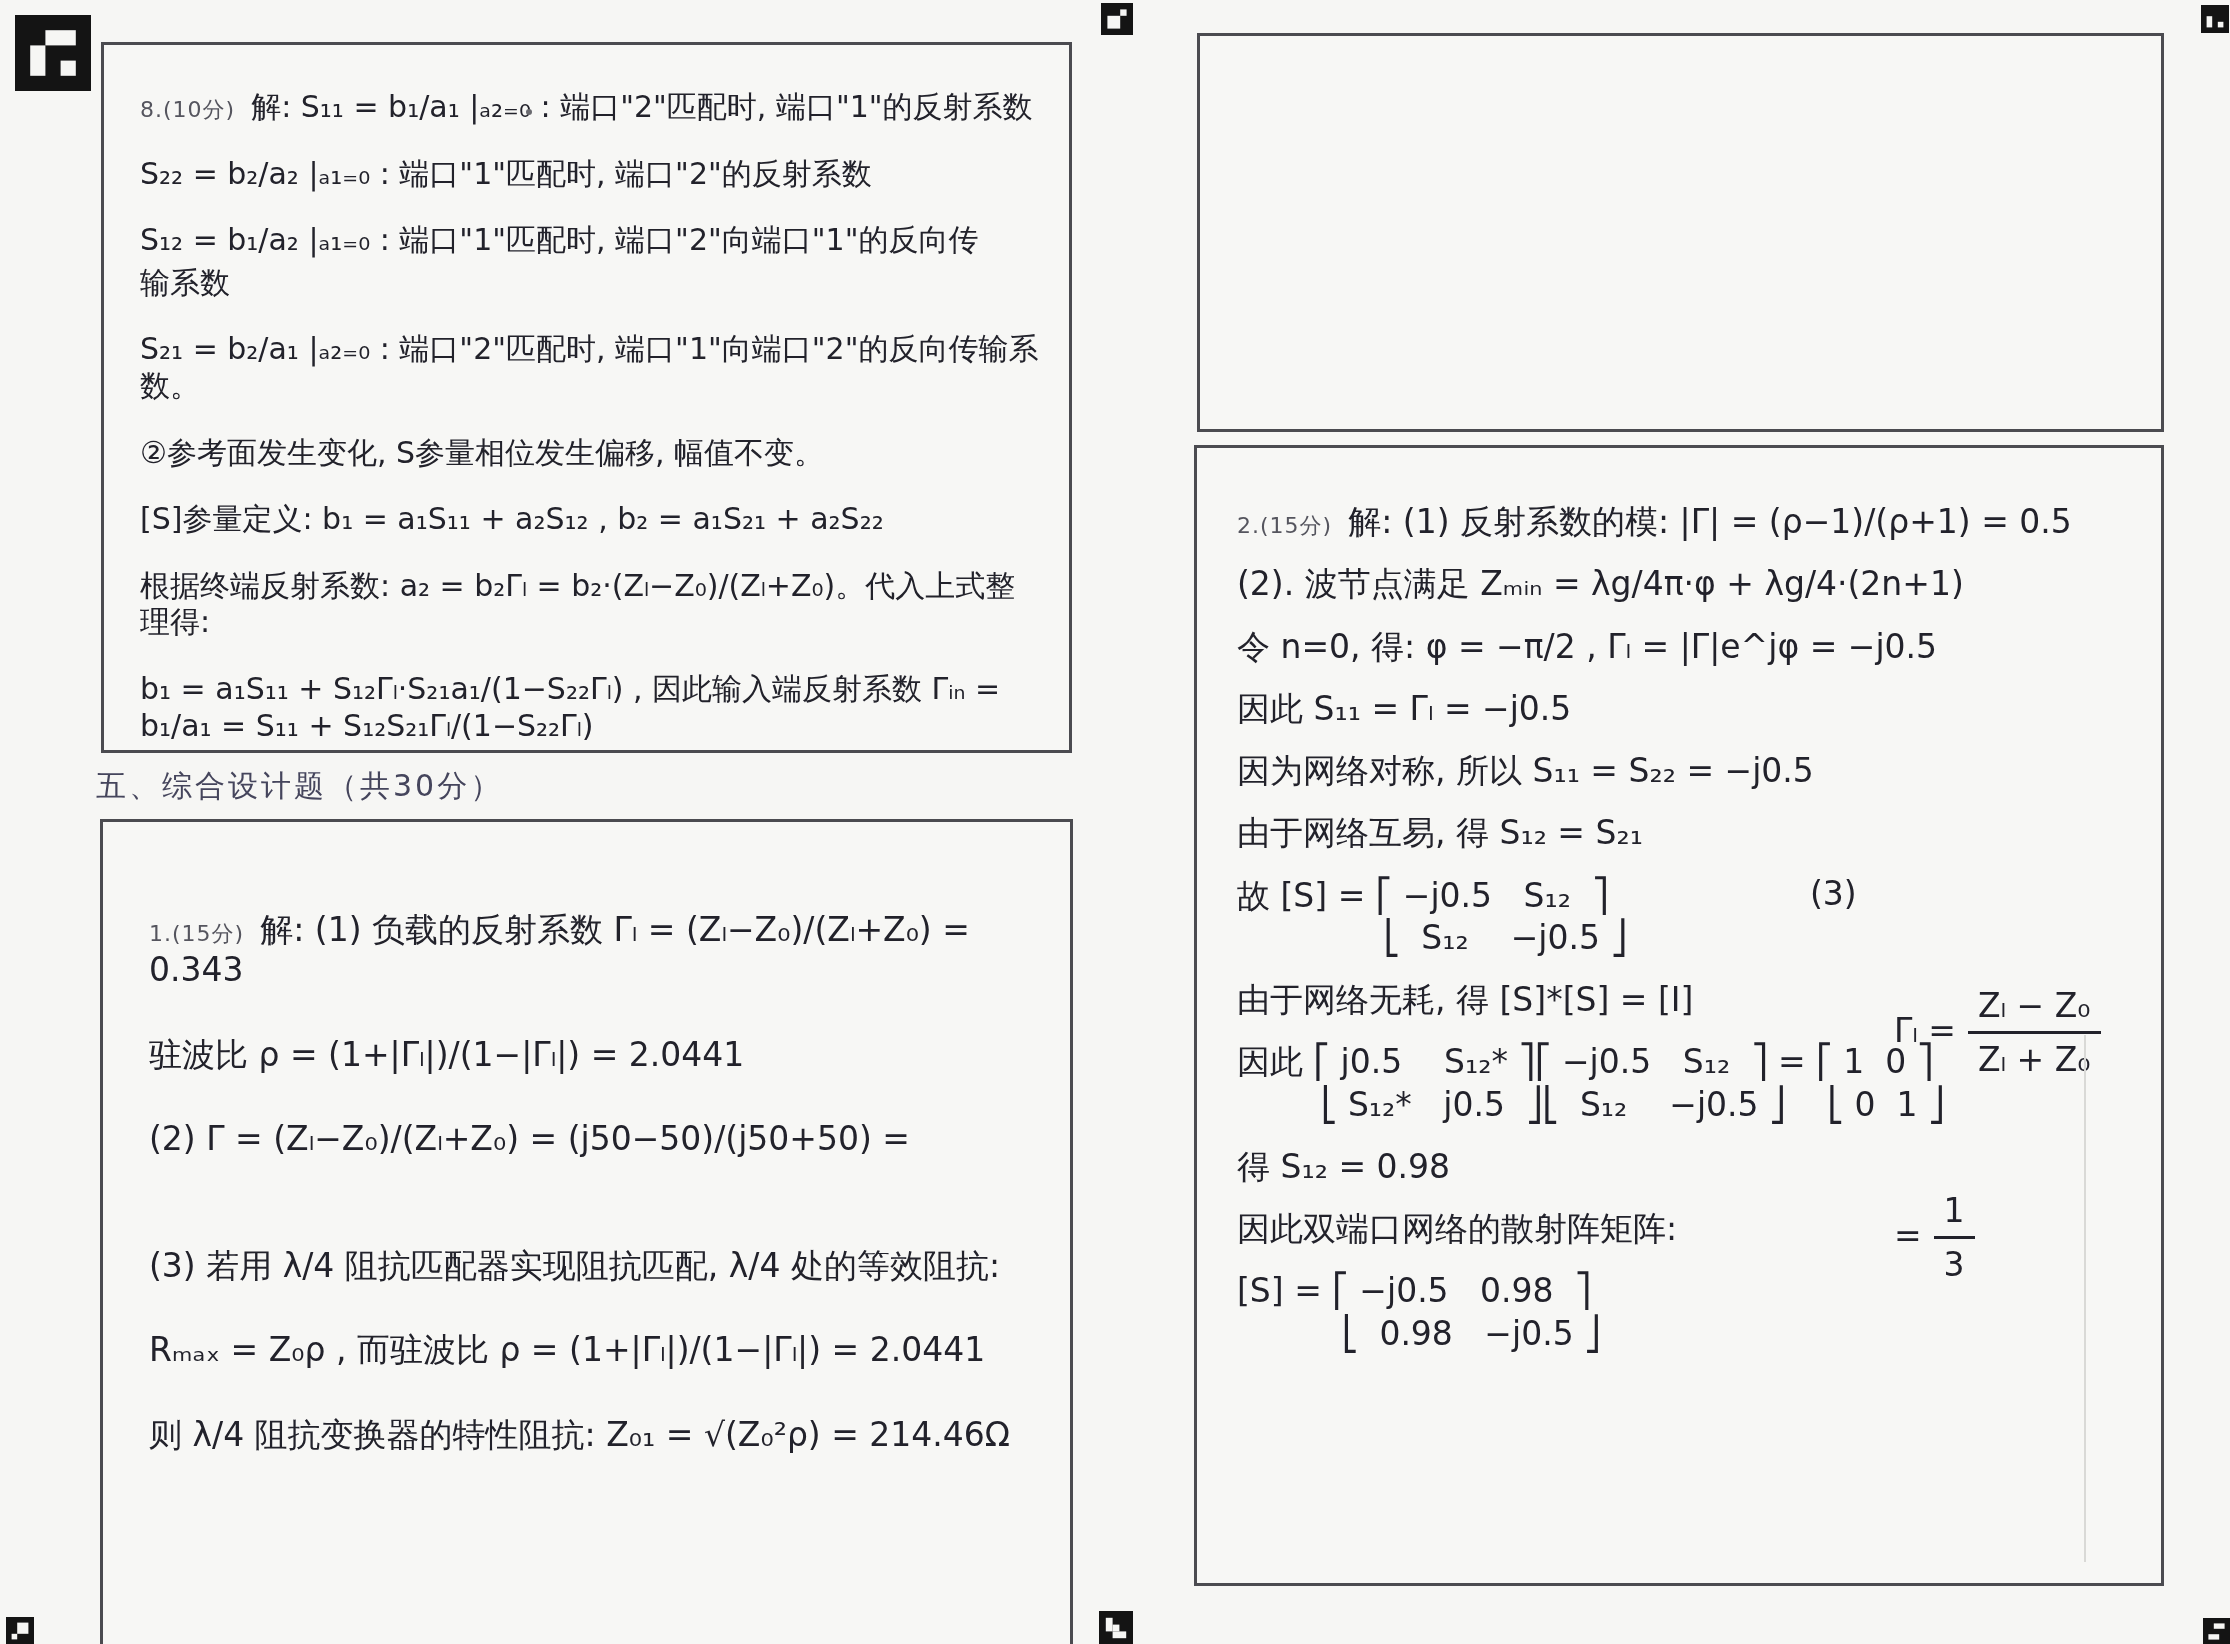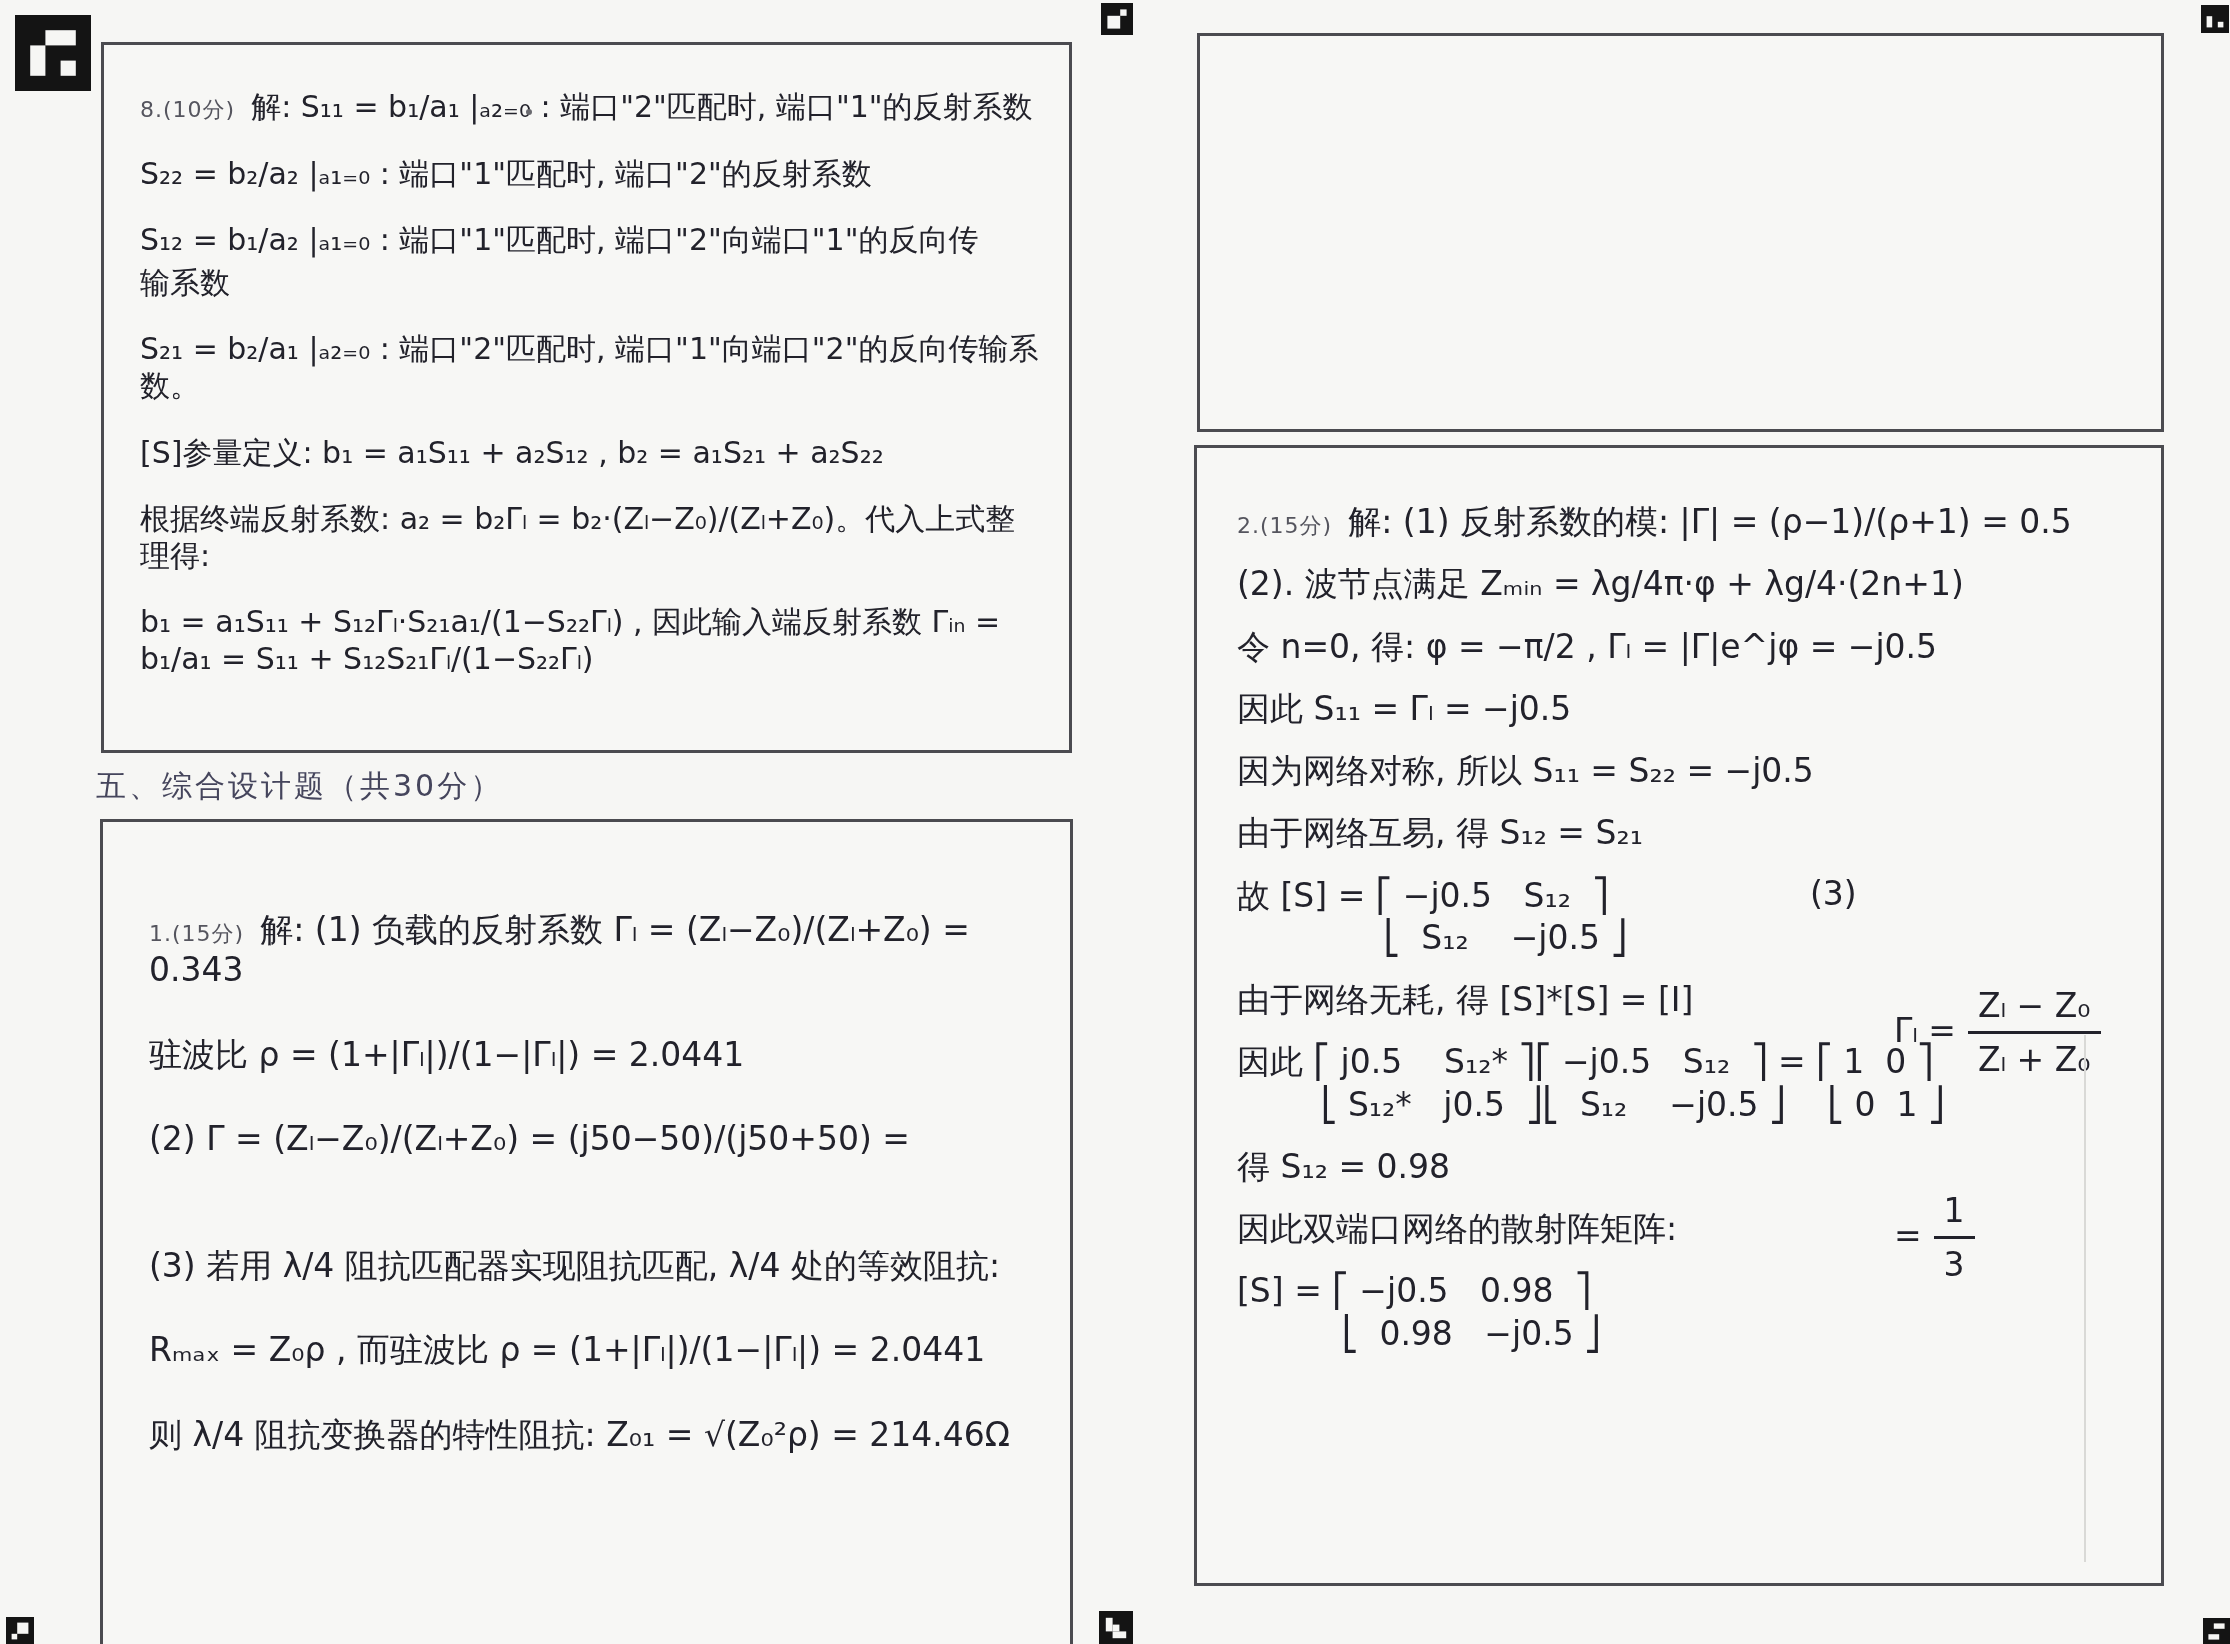--- a/index.html
+++ b/index.html
@@ -96,20 +96,21 @@
     <rect x="2" y="1" width="2" height="1" fill="#f6f6f4"></rect>
     <rect x="1" y="3" width="2" height="1" fill="#f6f6f4"></rect>
   </svg>
 
   <div class="abox" id="box-q3">
     <div class="line q3line"><span class="qlabel">8.(10分)</span><span class="ink">解: S₁₁ = b₁/a₁ |ₐ₂₌₀ : 端口"2"匹配时, 端口"1"的反射系数</span></div>
     <div class="line q3line">S₂₂ = b₂/a₂ |ₐ₁₌₀ : 端口"1"匹配时, 端口"2"的反射系数</div>
     <div class="line q3line" style="margin-bottom:6px">S₁₂ = b₁/a₂ |ₐ₁₌₀ : 端口"1"匹配时, 端口"2"向端口"1"的反向传</div>
     <div class="line q3line">输系数</div>
     <div class="line q3line">S₂₁ = b₂/a₁ |ₐ₂₌₀ : 端口"2"匹配时, 端口"1"向端口"2"的反向传输系数。</div>
+    <div class="line q3line">②参考面发生变化, S参量相位发生偏移, 幅值不变。</div>
     <div class="line q3line">[S]参量定义: b₁ = a₁S₁₁ + a₂S₁₂ , b₂ = a₁S₂₁ + a₂S₂₂</div>
     <div class="line q3line">根据终端反射系数: a₂ = b₂Γₗ = b₂·(Zₗ−Z₀)/(Zₗ+Z₀)。代入上式整理得:</div>
     <div class="line q3line">b₁ = a₁S₁₁ + S₁₂Γₗ·S₂₁a₁/(1−S₂₂Γₗ) , 因此输入端反射系数 Γᵢₙ = b₁/a₁ = S₁₁ + S₁₂S₂₁Γₗ/(1−S₂₂Γₗ)</div>
   </div>
 
   <div class="section-heading">五、综合设计题（共30分）</div>
 
   <div class="abox" id="box-q1">
     <div class="line q1line"><span class="qlabel">1.(15分)</span><span class="ink">解: (1) 负载的反射系数 Γₗ = (Zₗ−Z₀)/(Zₗ+Z₀) = 0.343</span></div>
     <div class="line q1line">驻波比 ρ = (1+|Γₗ|)/(1−|Γₗ|) = 2.0441</div>

